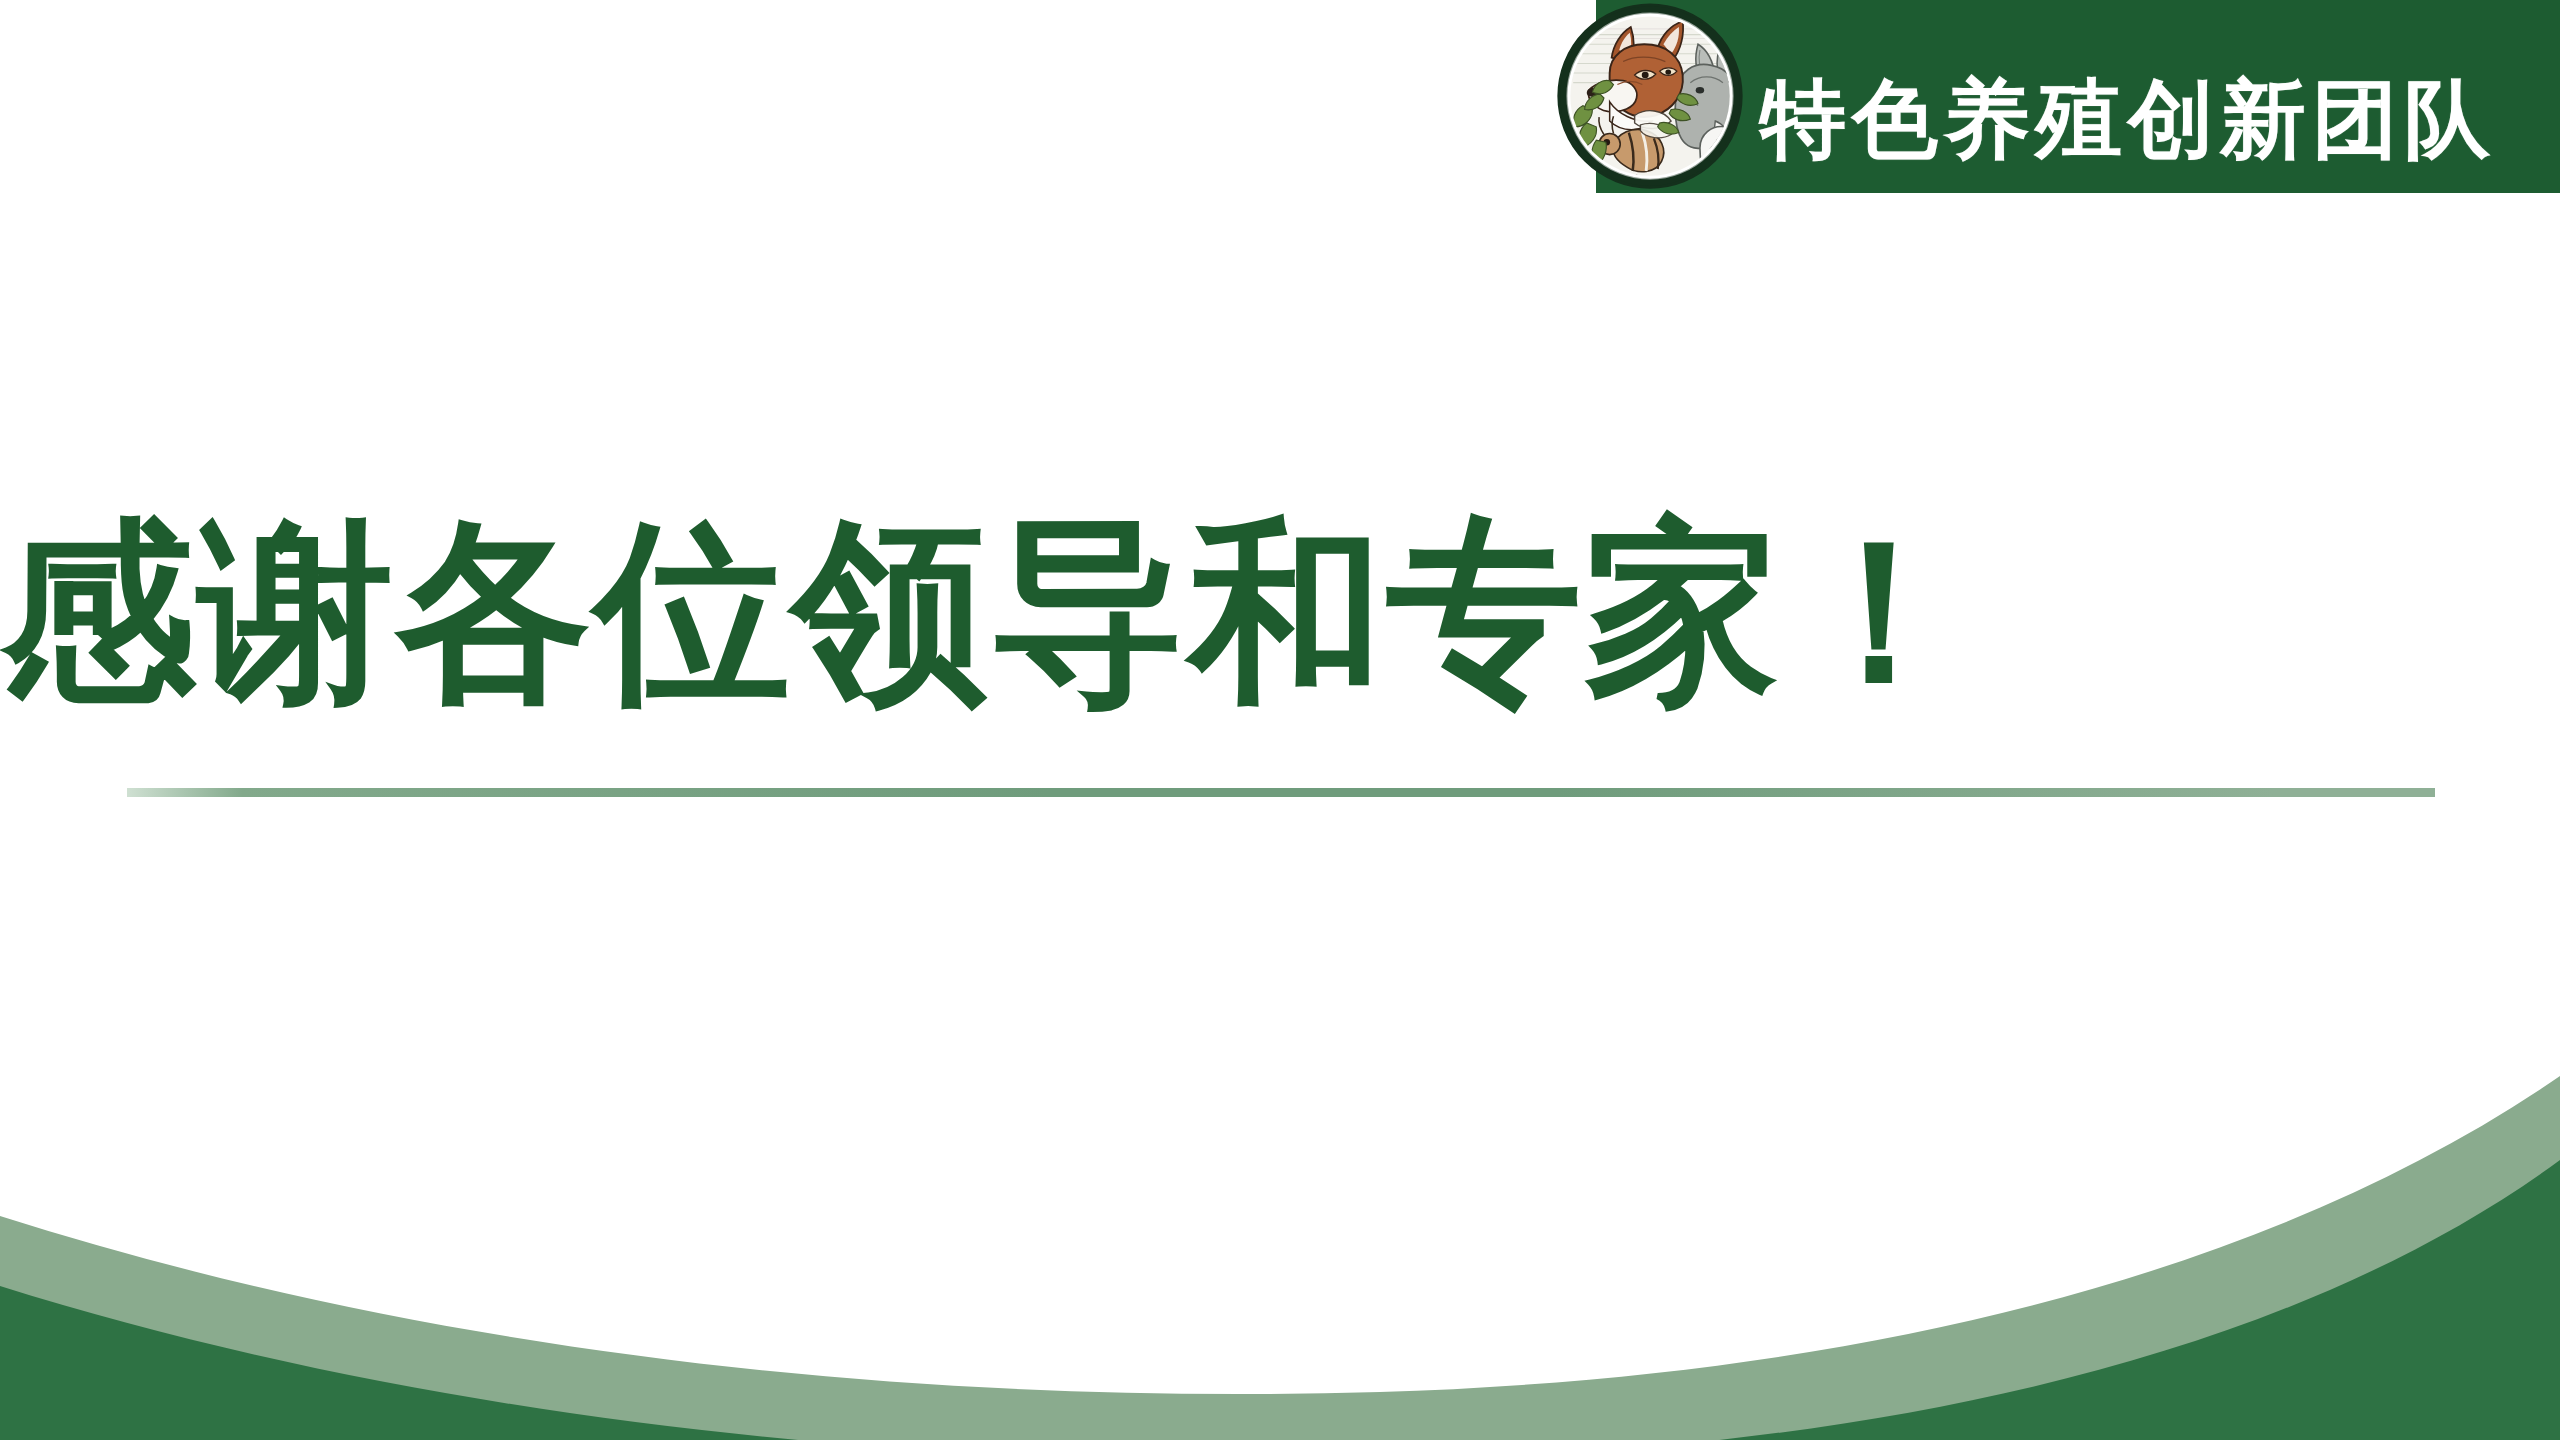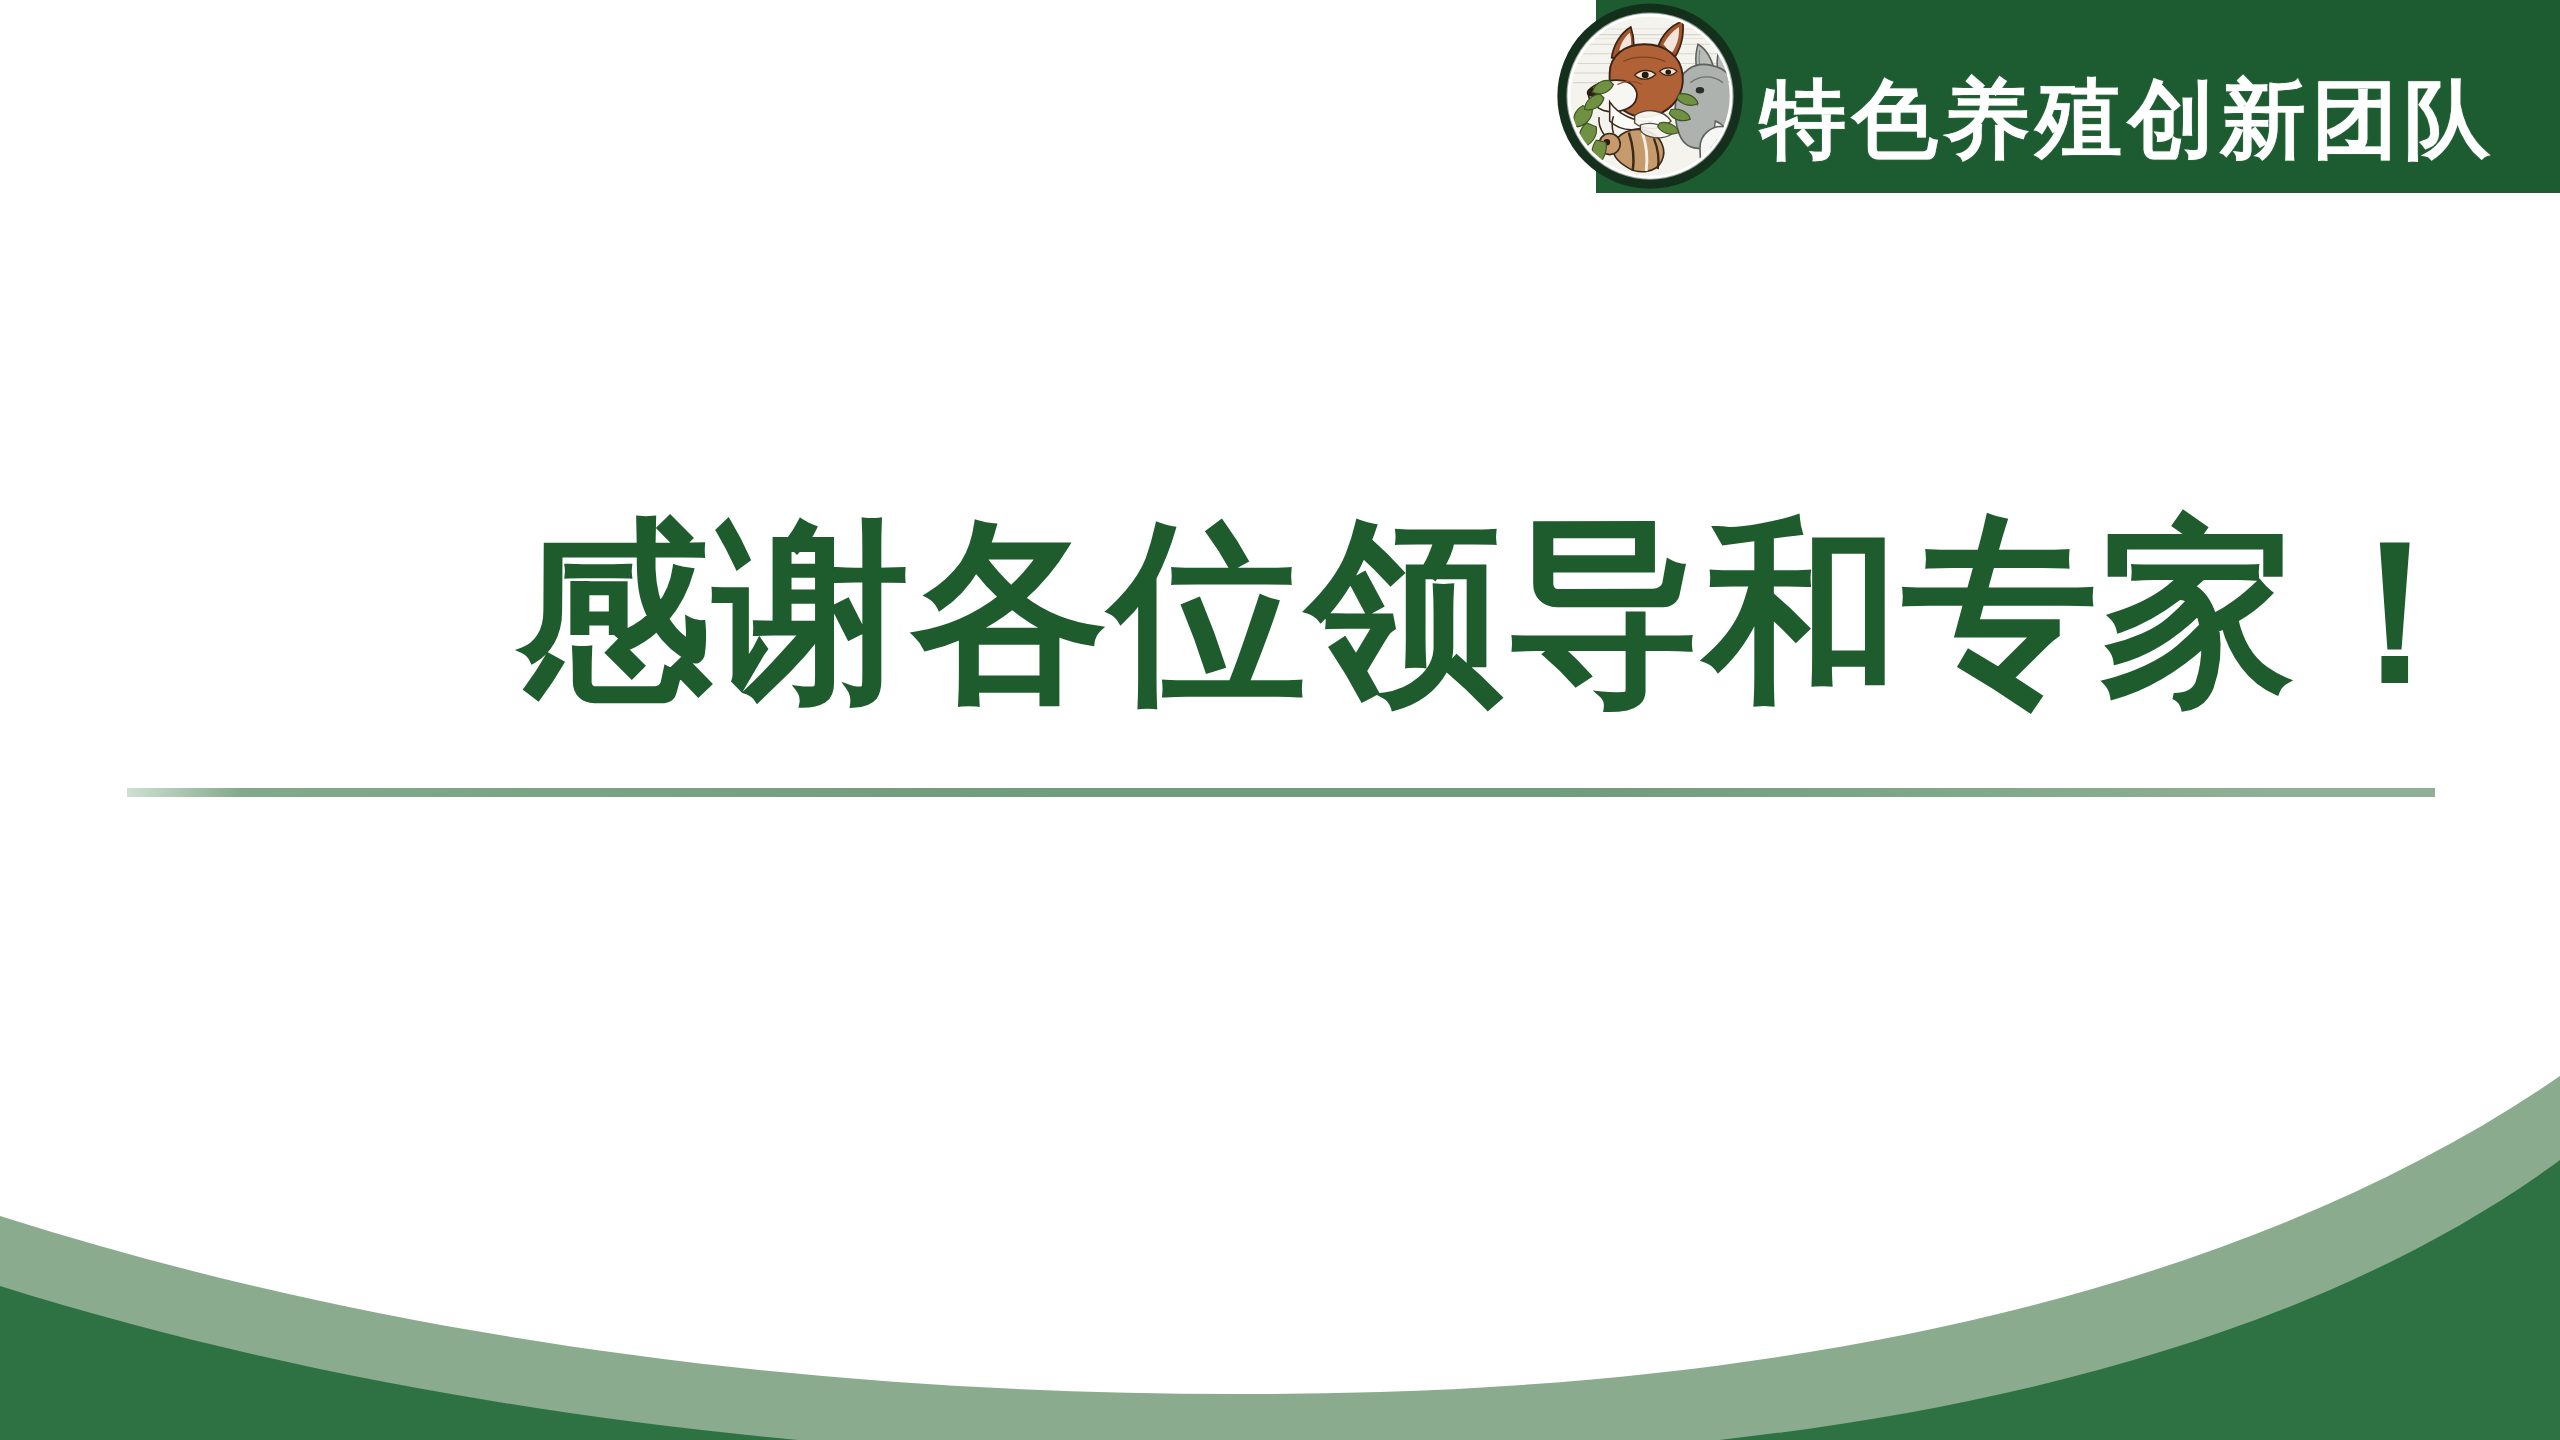--- a/index.html
+++ b/index.html
@@ -61,21 +61,21 @@
     z-index: 5;
   }
   .logo-emblem svg { display: block; width: 100%; height: 100%; }
 
   
   .main-title {
     position: absolute;
     top: 508px;
     left: 0;
     width: 2496px;
-    text-align: right;
+    text-align: left;
     color: #1e5c2e;
     font-family: "Liberation Sans", "DejaVu Sans", sans-serif;
     font-weight: 700;
     font-size: 196px;
     line-height: 210px;
     letter-spacing: 2px;
     white-space: nowrap;
     z-index: 3;
   }
 

